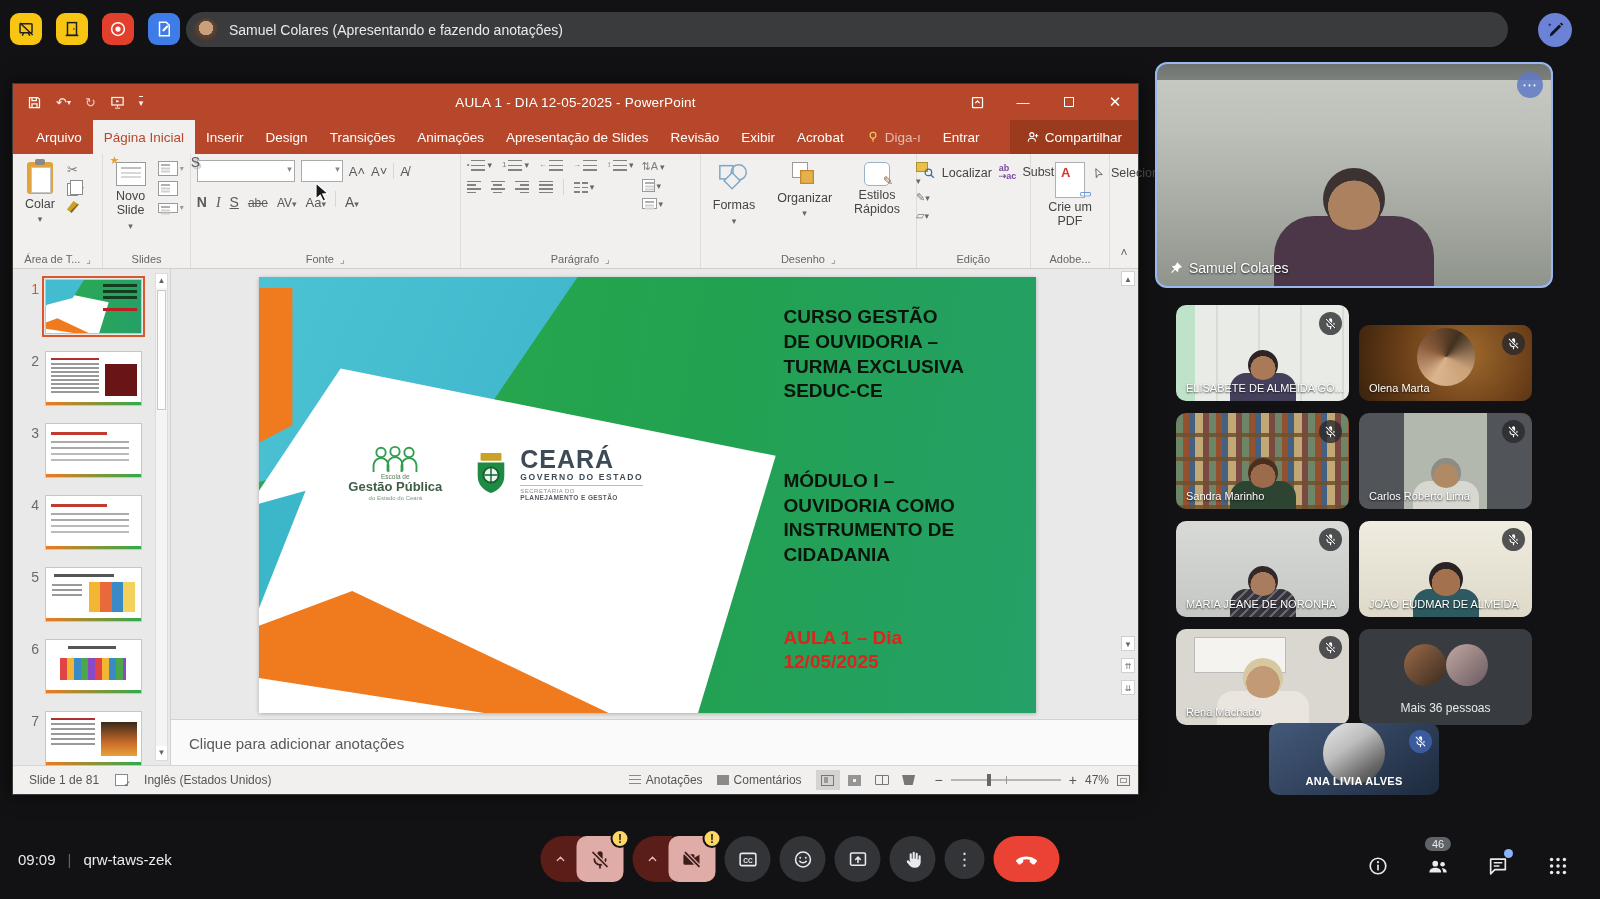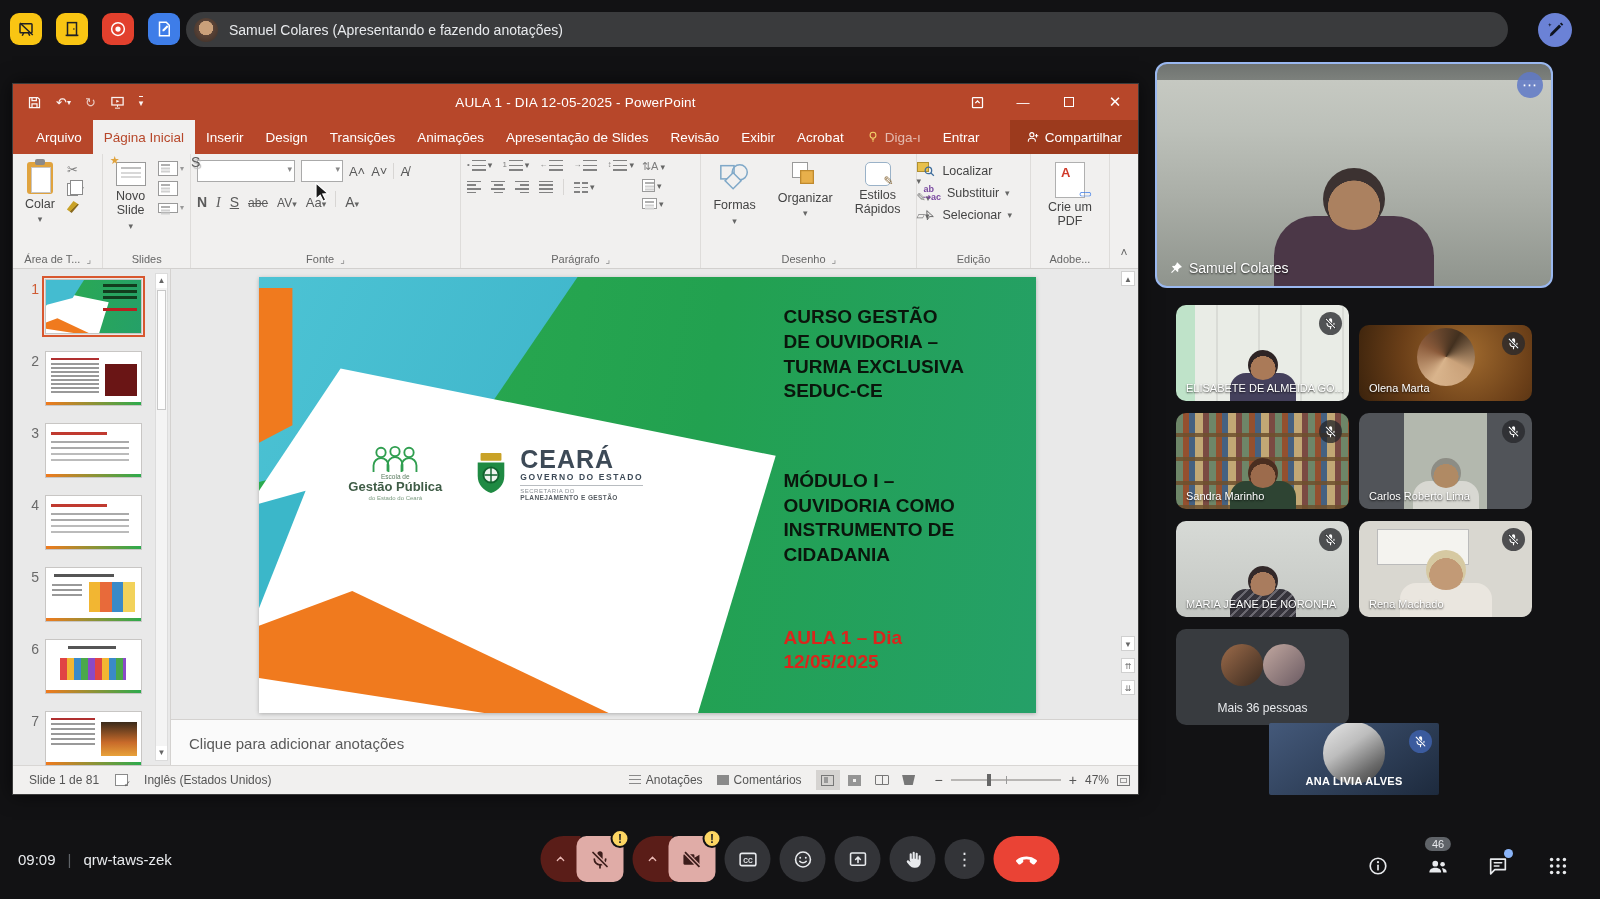--- a/index.html
+++ b/index.html
@@ -78,21 +78,21 @@
   .al.j i{width:14px}
   .pside { display:flex; flex-direction:column; gap:6px; font-size:11px; color:#7d7d7d; margin-left:2px; }
   .pside .ps { display:flex; align-items:center; gap:2px; cursor:pointer; }
   .shape-ic svg { width:34px; height:30px; }
   .org-ic { width:26px; height:26px; position:relative; }
   .org-ic::before { content:""; position:absolute; left:0; top:0; width:14px; height:14px; border:1.3px solid #9a9a9a; background:#fff; }
   .org-ic::after { content:""; position:absolute; left:8px; top:8px; width:14px; height:14px; background:#e8b04b; box-shadow:inset 0 0 0 1.3px #c08a2e; }
   .qs-ic { width:26px; height:24px; border:1.4px solid #9ab2c8; border-radius:5px; position:relative; background:#fff; }
   .qs-ic::after { content:"✎"; position:absolute; right:-4px; bottom:-4px; color:#8a6a3a; font-size:12px; }
   .draw-side { display:flex; flex-direction:column; gap:5px; font-size:11px; color:#7d7d7d; padding-top:2px; }
-  .edit-col { display:flex; flex-direction:column; gap:7px; font-size:12.5px; color:#444; padding-top:4px; }
+  .edit-col { display:flex; flex-direction:row; gap:7px; font-size:12.5px; color:#444; padding-top:4px;align-items:flex-end; }
   .edit-col .er { display:flex; align-items:center; gap:6px; cursor:pointer; white-space:nowrap; }
   .edit-col svg { width:13px; height:13px; }
   .ab-ic { font-size:9px; color:#7a4aa0; line-height:8px; font-weight:bold; }
   .pdf-ic { width:30px; height:36px; border:1.4px solid #b0b0b0; background:#fff; position:relative; }
   .pdf-ic::before { content:"A"; position:absolute; left:5px; top:3px; color:#d03a2a; font-weight:bold; font-size:13px; }
   .pdf-ic::after { content:"⊂⊃"; position:absolute; right:-6px; bottom:-2px; color:#3e7de8; font-size:9px; letter-spacing:-2px; }
   .ribbon-collapse { width:28px; display:flex; align-items:flex-end; justify-content:center; padding-bottom:8px; color:#666; font-size:12px; }
 
   .ppt-main { flex:1; display:flex; min-height:0; }
   .thumbs { width:158px; background:#e9e9e9; border-right:1px solid #d4d2d0; position:relative; padding:10px 0 0 0; flex:none; }
@@ -162,21 +162,21 @@
   .fit-ic::after { content:""; position:absolute; inset:2px; border:1px solid #999; }
 
   .cursor-arrow { position:absolute; left:315px; top:182px; z-index:50; pointer-events:none; }
 
   
   .meet { position:absolute; left:1153px; top:60px; width:402px; height:762px; }
   .tile-main { position:absolute; left:2px; top:2px; width:398px; height:226px; border-radius:12px; border:2px solid #9ab8f0; overflow:hidden; }
   .art-samuel { background:linear-gradient(180deg,#6f7370 0%,#7c807c 7%,#c6c9c2 7%,#bcc0b9 30%,#aaaea7 60%,#8f948d 100%); }
   .tile { position:relative; border-radius:10px; overflow:hidden; }
   .grid { position:absolute; left:23px; top:245px; width:356px; display:grid; grid-template-columns:173px 173px; grid-auto-rows:96px; gap:12px 10px; }
-  .tile-bottom { position:absolute; left:116px; top:663px; width:170px; height:72px; border-radius:2px; overflow:hidden; }
+  .tile-bottom { position:absolute; left:116px; top:663px; width:170px; height:72px; border-radius:10px; overflow:hidden; }
   .pv { position:absolute; left:50%; bottom:0; transform:translateX(-50%); display:flex; flex-direction:column; align-items:center; }
   .ph { width:30px; height:30px; border-radius:50%; background:radial-gradient(circle at 50% 62%, var(--skin) 52%, var(--hair) 53%); z-index:2; }
   .pb { width:66px; height:28px; border-radius:16px 16px 0 0; background:var(--shirt); margin-top:-7px; }
   .tile-main .ph { width:62px; height:62px; }
   .tile-main .pb { width:160px; height:70px; border-radius:40px 40px 0 0; margin-top:-14px; }
   .art-cabinets { --skin:#aa7a58; --hair:#2e2425; --shirt:#44405c; background:linear-gradient(90deg,#bfe3c9 0 11%,#e9ece6 11% 100%); }
   .art-cabinets::before { content:""; position:absolute; inset:0; background:repeating-linear-gradient(90deg, transparent 0 40px, rgba(0,0,0,.07) 40px 42px); }
   .art-brown { background:radial-gradient(circle at 62% 38%, #a06a2e 0%, #6b3f18 55%, #3a220c 100%);margin-top:20px; }
   .art-books { --skin:#9c6b4c; --hair:#4a2e20; --shirt:#2e4433; background:repeating-linear-gradient(180deg, rgba(122,90,51,0) 0 20px, rgba(110,80,45,.85) 20px 24px), repeating-linear-gradient(90deg,#6e8668 0 7px,#94502f 7px 13px,#456181 13px 19px,#c2a875 19px 27px,#7a4a42 27px 33px); }
   .art-greyoffice { --skin:#b08a64; --hair:#8d8d85; --shirt:#d8d8d2; background:linear-gradient(90deg,#515459 0 26%, #b3b8ae 26% 74%, #515459 74%); }
@@ -840,20 +840,36 @@
           <svg viewBox="0 0 24 24" fill="none" stroke="currentColor" stroke-width="2" stroke-linecap="round">
             <rect x="9" y="2.5" width="6" height="11.5" rx="3" fill="currentColor" stroke="none"></rect>
             <path d="M5.5 11.5a6.5 6.5 0 0 0 13 0"></path>
             <path d="M12 18v3.5"></path>
             <path d="M4 4l16 16" stroke="var(--icon-gap, transparent)" stroke-width="5"></path>
             <path d="M4 4l16 16"></path>
           </svg>
         </div>
         <div class="tile-name">MARIA JEANE DE NORONHA</div>
       </div>
+      <div class="tile art-bright">
+        <div class="pv">
+          <div class="ph"></div>
+          <div class="pb"></div>
+        </div>
+        <div class="mute-badge">
+          <svg viewBox="0 0 24 24" fill="none" stroke="currentColor" stroke-width="2" stroke-linecap="round">
+            <rect x="9" y="2.5" width="6" height="11.5" rx="3" fill="currentColor" stroke="none"></rect>
+            <path d="M5.5 11.5a6.5 6.5 0 0 0 13 0"></path>
+            <path d="M12 18v3.5"></path>
+            <path d="M4 4l16 16" stroke="var(--icon-gap, transparent)" stroke-width="5"></path>
+            <path d="M4 4l16 16"></path>
+          </svg>
+        </div>
+        <div class="tile-name">JOÃO EUDMAR DE ALMEIDA</div>
+      </div>
       <div class="tile art-whiteboard">
         <div class="pv">
           <div class="ph"></div>
           <div class="pb"></div>
         </div>
         <div class="mute-badge">
           <svg viewBox="0 0 24 24" fill="none" stroke="currentColor" stroke-width="2" stroke-linecap="round">
             <rect x="9" y="2.5" width="6" height="11.5" rx="3" fill="currentColor" stroke="none"></rect>
             <path d="M5.5 11.5a6.5 6.5 0 0 0 13 0"></path>
             <path d="M12 18v3.5"></path>

